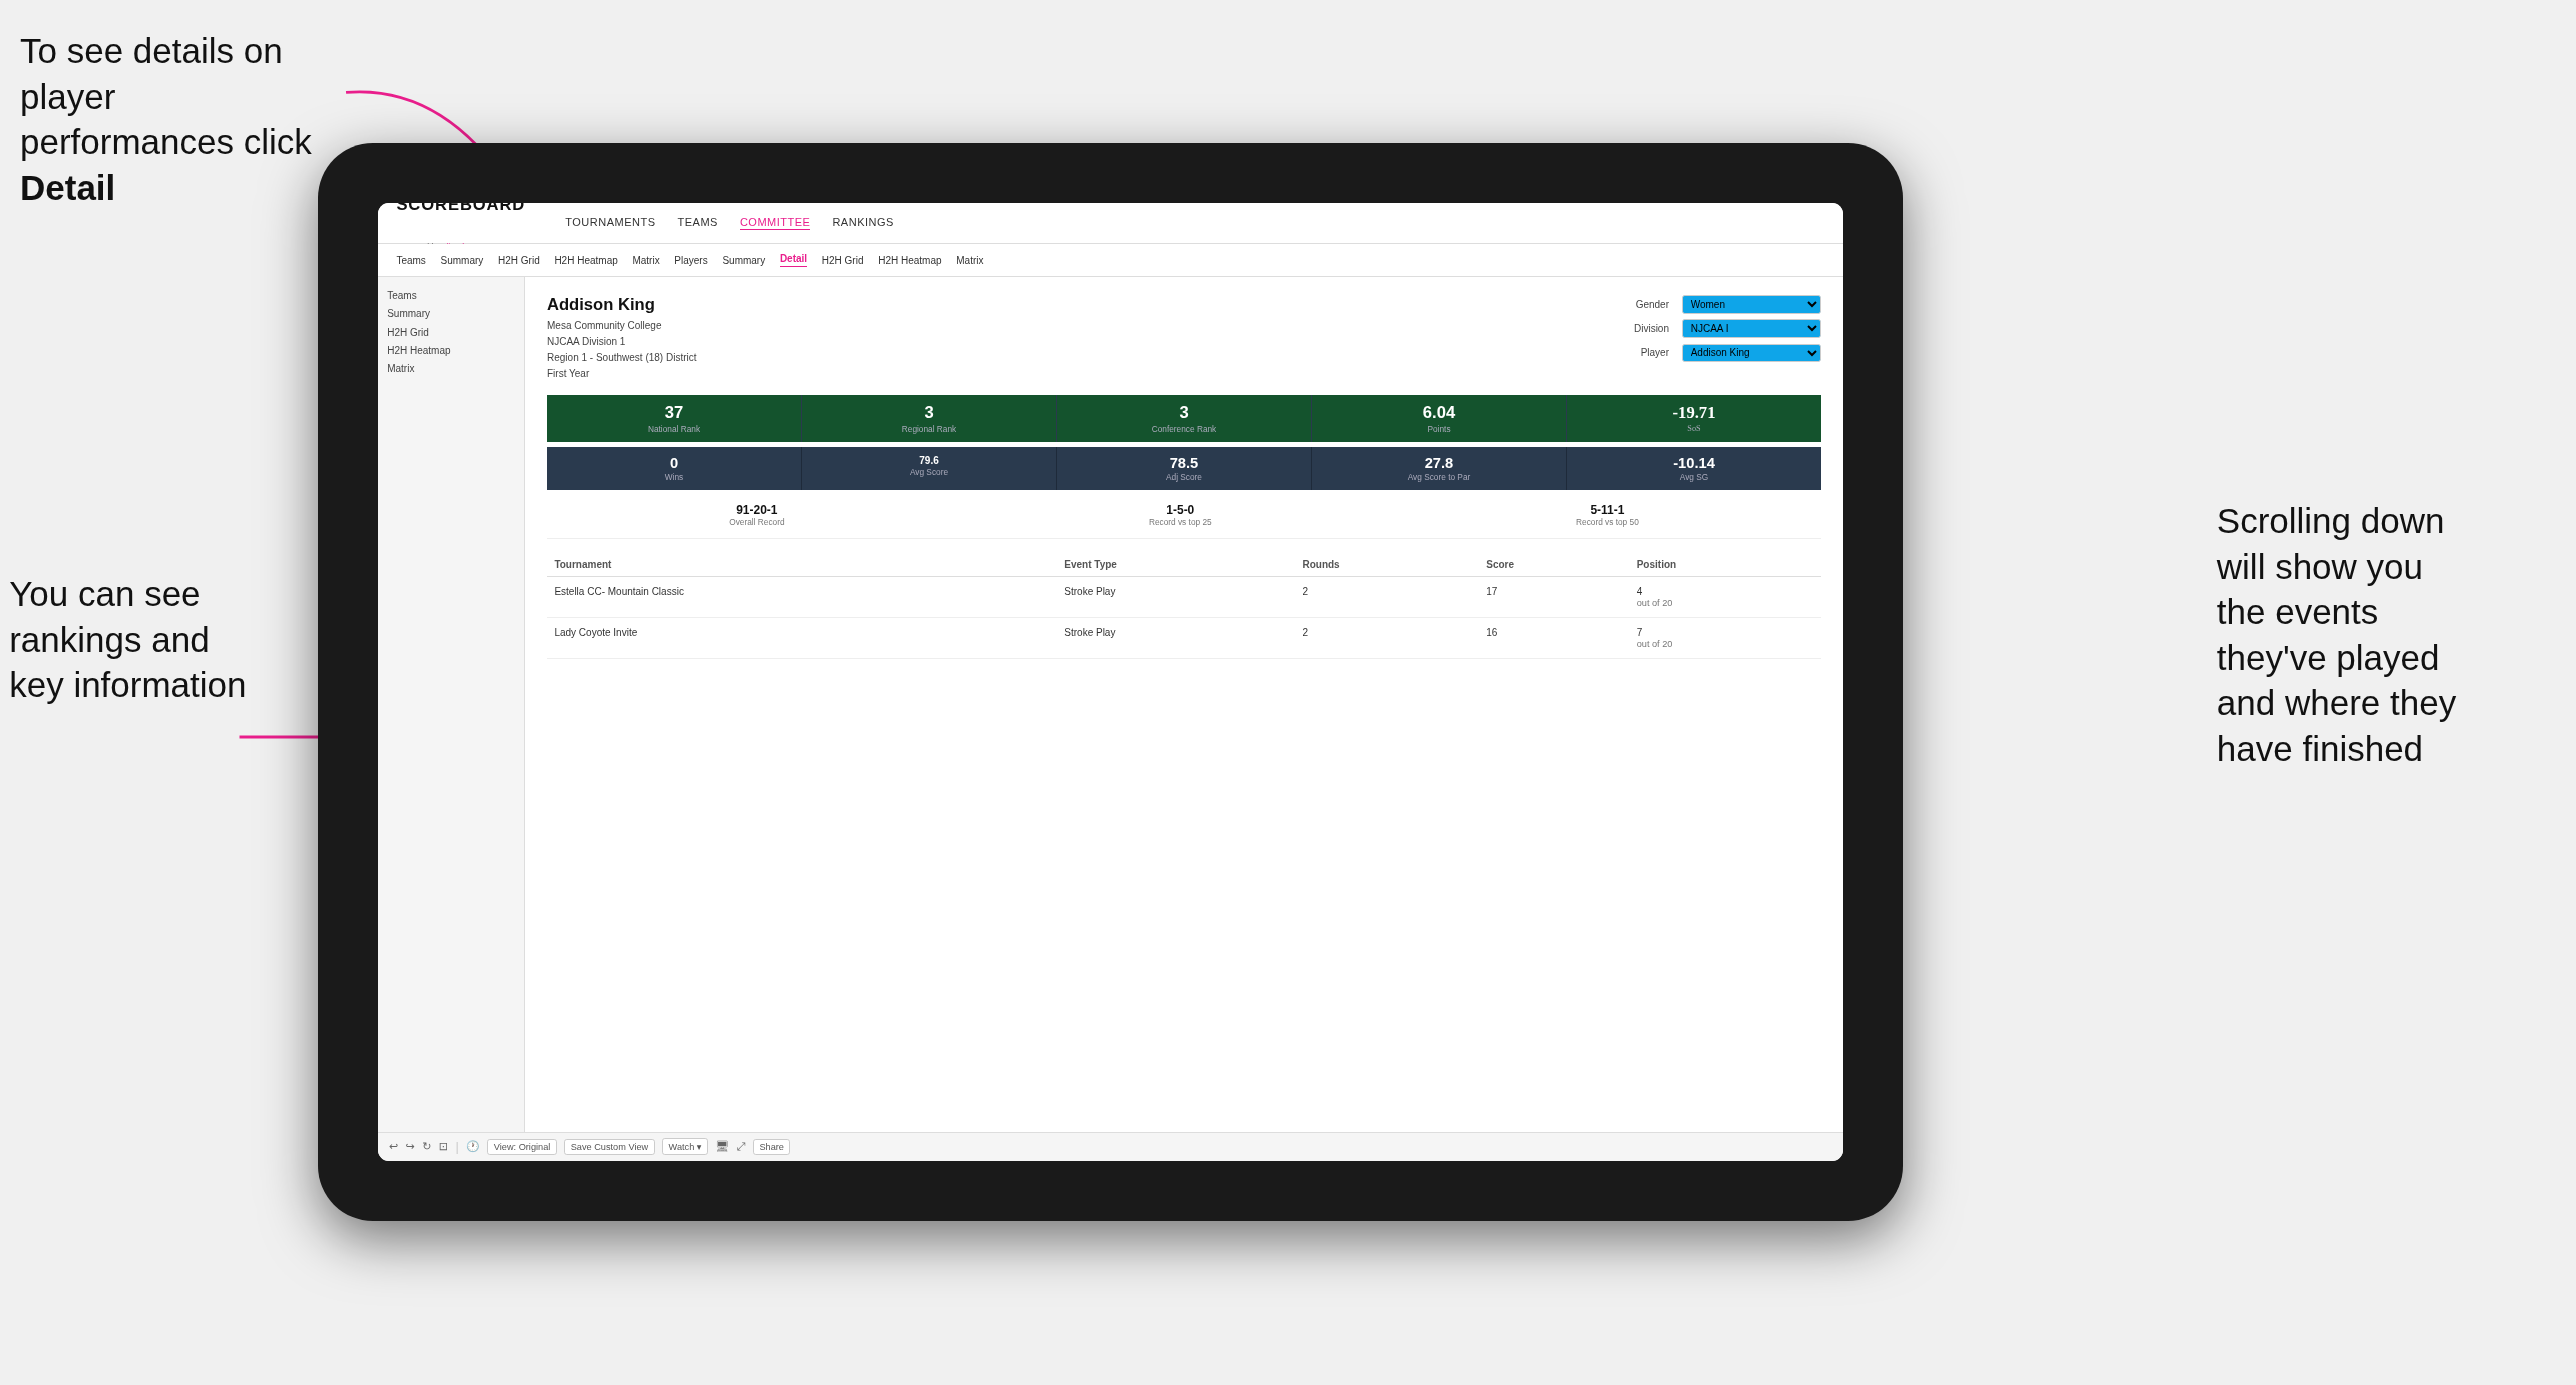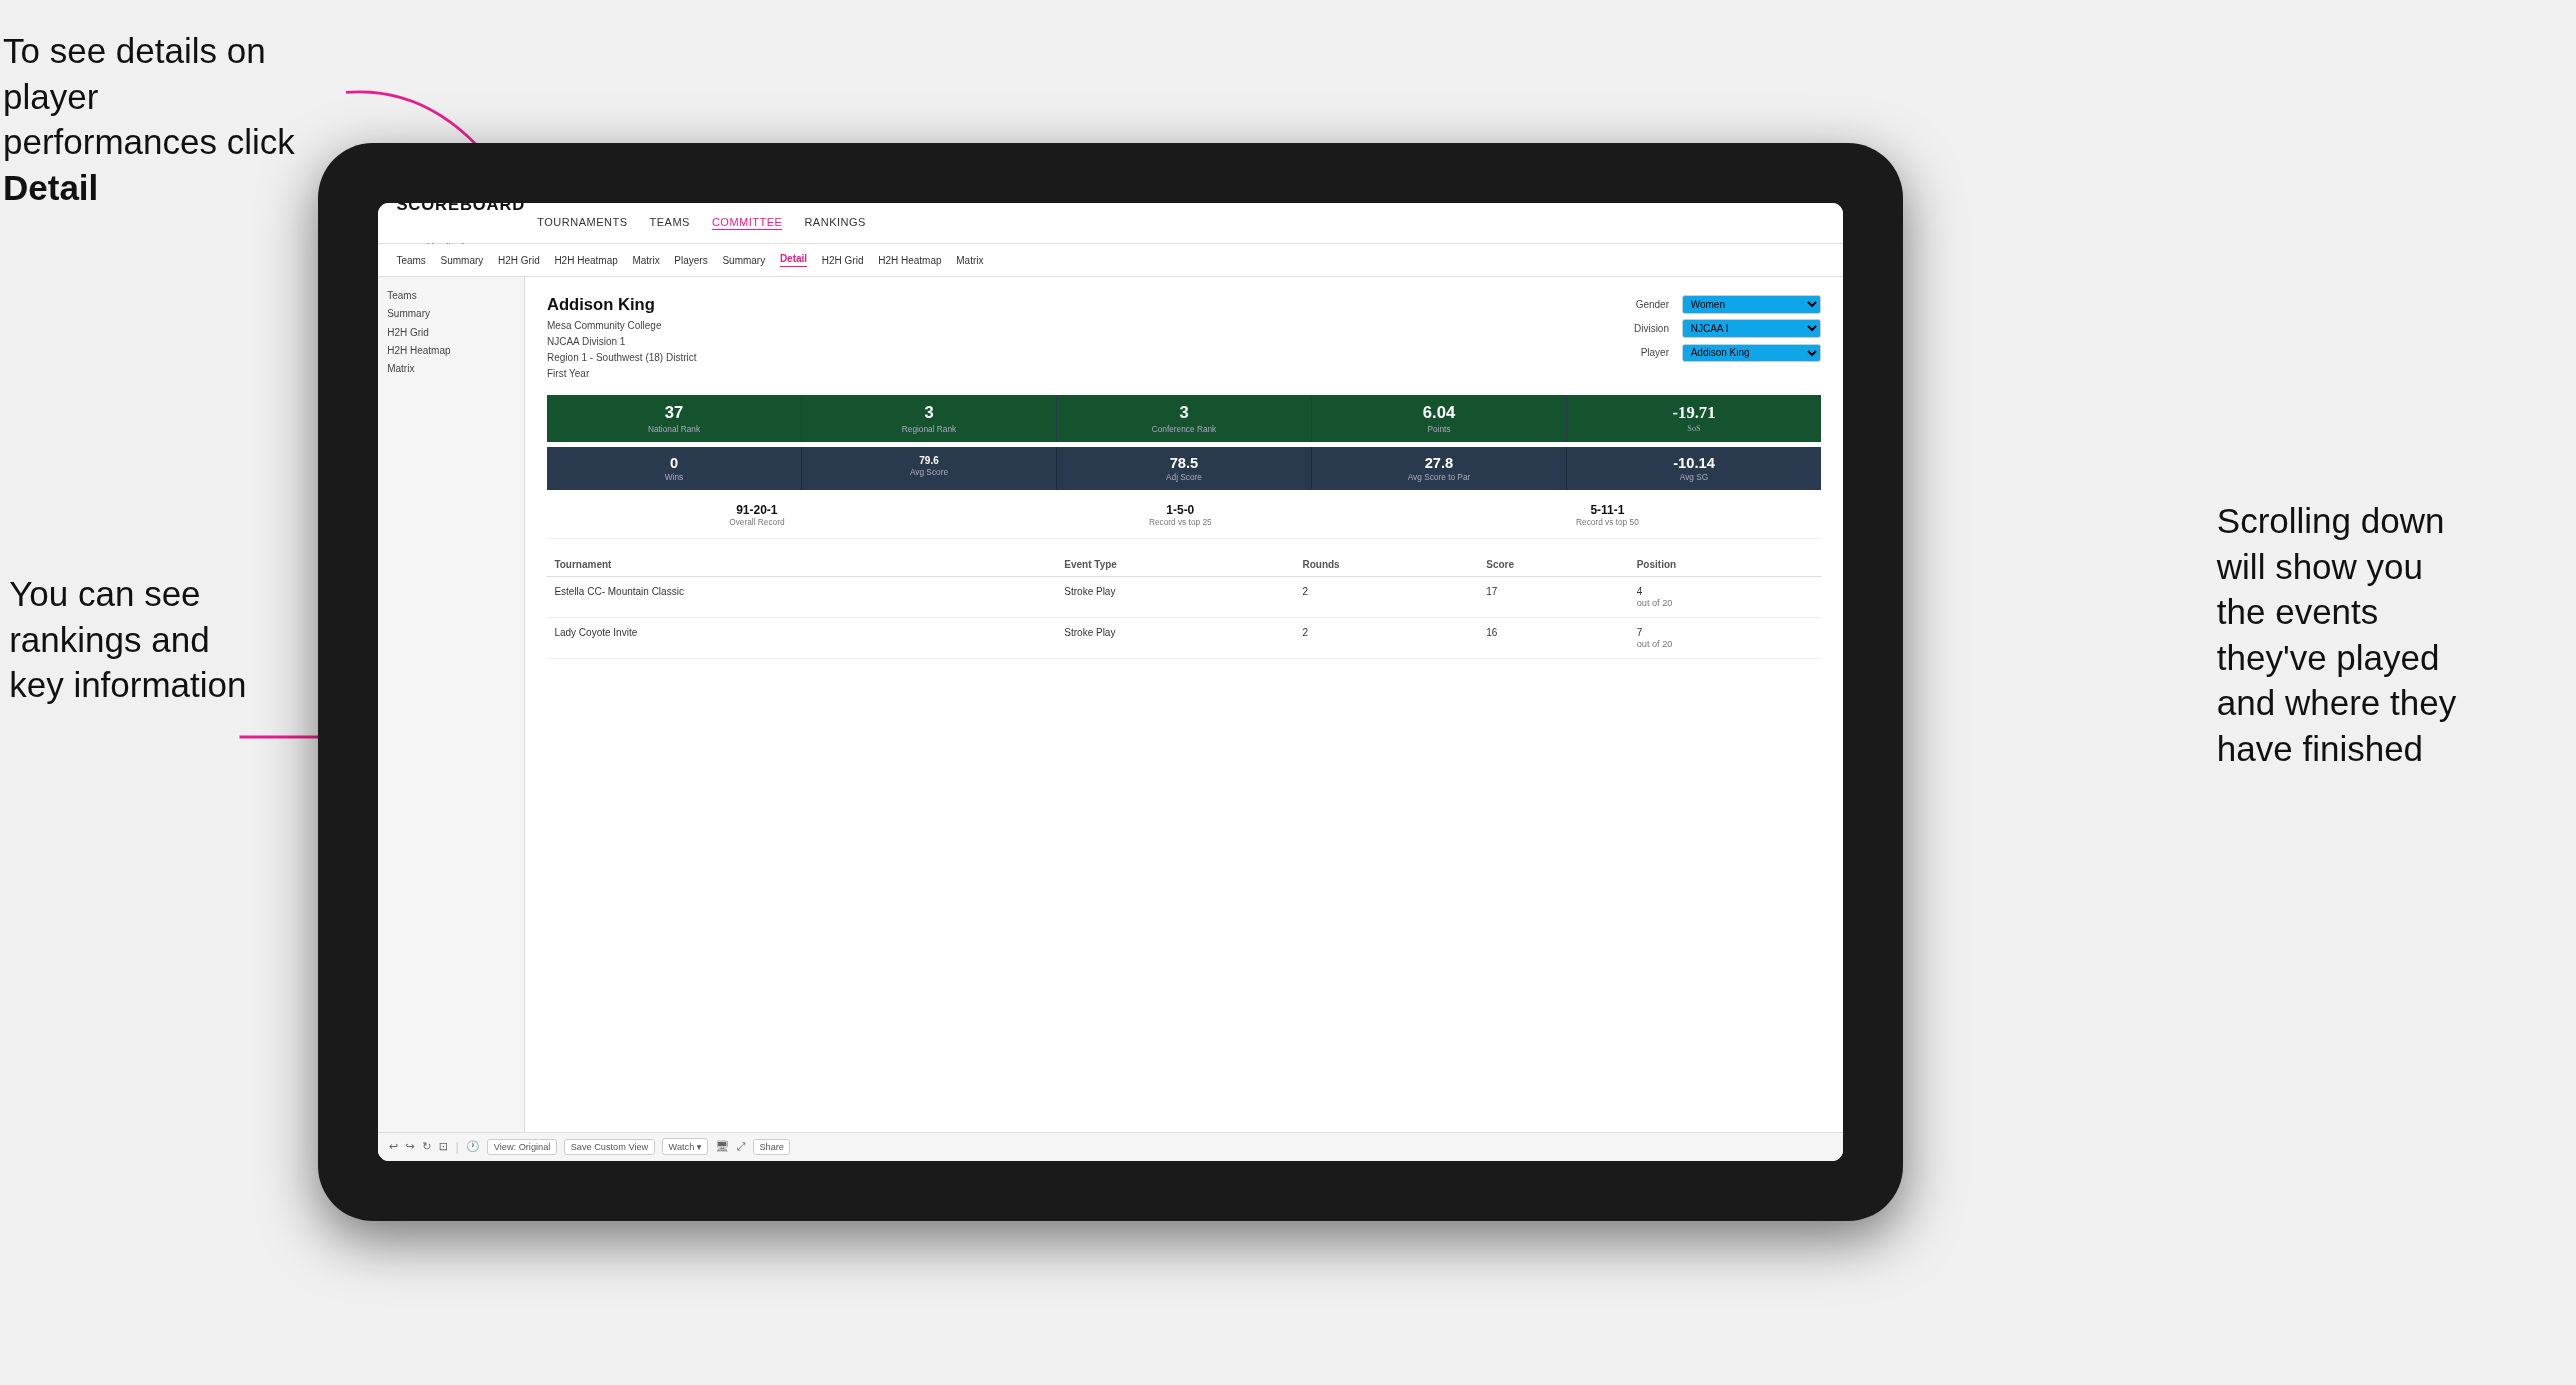--- a/index.html
+++ b/index.html
@@ -16,21 +16,21 @@
     .annotation {
       position: absolute;
       font-size: 35px;
       color: #111;
       line-height: 1.3;
     }
     .annotation strong { font-weight: 900; }
 
     .ann-top-left {
       top: 28px;
-      left: 3px;
+      left: 20px;
       width: 313px;
     }
     .ann-bottom-left {
       top: 571px;
       left: 9.2px;
       width: 304px;
     }
     .ann-right {
       top: 498px;
       right: 9.2px;
@@ -75,21 +75,21 @@
       padding: 0 18.4px;
       height: 41px;
       border-bottom: 0.9px solid #ddd;
       background: #fff;
       flex-shrink: 0;
     }
 
     .logo-area {
       display: flex;
       flex-direction: column;
-      margin-right: 12px;
+      margin-right: 40px;
       gap: 27px;
     }
     .logo-text {
       font-size: 16.6px;
       font-weight: 900;
       color: #111;
       letter-spacing: 0.9px;
     }
     .logo-sub {
       font-size: 8.3px;

